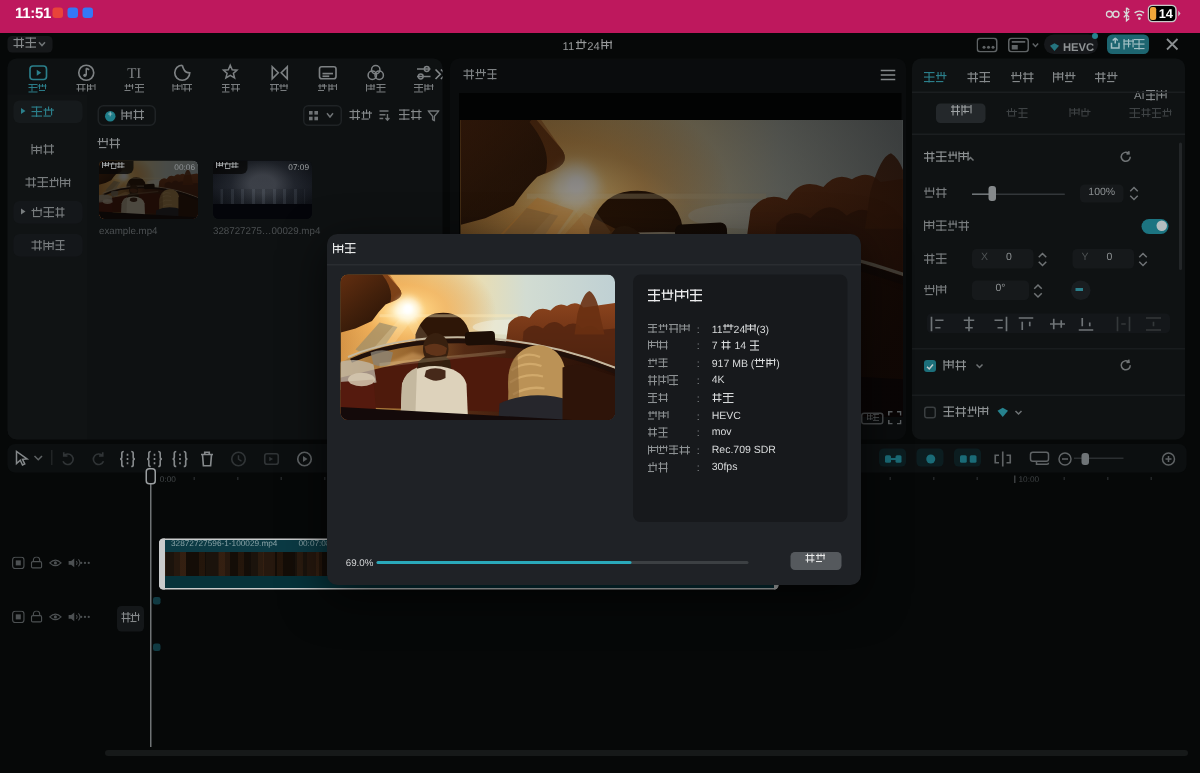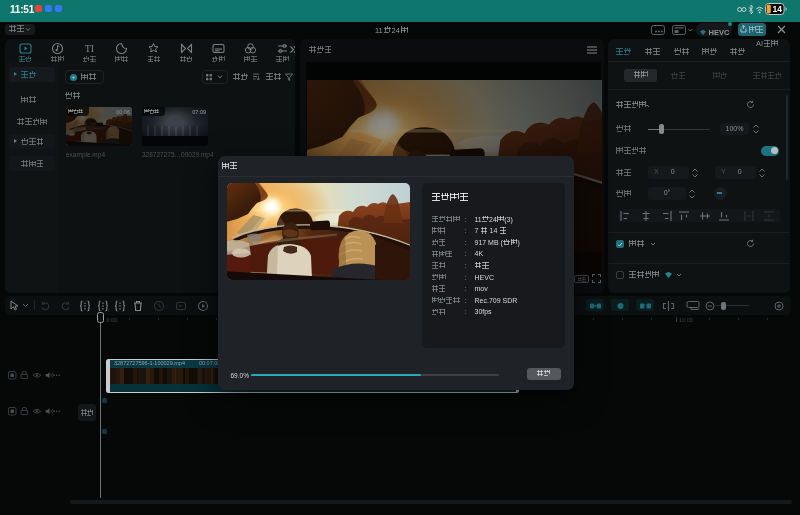--- a/index.html
+++ b/index.html
@@ -1,16 +1,16 @@
 <!DOCTYPE html>
 <html><head><meta charset="utf-8"><style>
 *{margin:0;padding:0;box-sizing:border-box}
 html,body{width:800px;height:515px;background:#000;overflow:hidden}
 body{font-family:"Liberation Sans",sans-serif;-webkit-font-smoothing:antialiased}
-.stage{position:absolute;inset:0;width:800px;height:515px;background:#0f766e;overflow:hidden}
+.stage{position:absolute;inset:0;width:800px;height:515px;background:#be185d;overflow:hidden}
 .abs{position:absolute}
 .k{display:inline-block;width:.9em;height:.9em;margin:0 .06em;vertical-align:-.08em}
 .k1{background:
  linear-gradient(currentColor,currentColor) 50% 0/.1em 100% no-repeat,
  linear-gradient(currentColor,currentColor) 0 0/100% .1em no-repeat,
  linear-gradient(currentColor,currentColor) 0 45%/100% .1em no-repeat,
  linear-gradient(currentColor,currentColor) 0 100%/100% .1em no-repeat}
 .k2{background:
  linear-gradient(currentColor,currentColor) 0 15%/100% .1em no-repeat,
  linear-gradient(currentColor,currentColor) 20% 0/.1em 100% no-repeat,
@@ -345,21 +345,21 @@
           <path d="M0.5 3 L0.5 0.5 L3 0.5 M6 0.5 L8.5 0.5 L8.5 3 M8.5 6 L8.5 8.5 L6 8.5 M3 8.5 L0.5 8.5 L0.5 6" stroke="#595d5f" stroke-width="1.1" fill="none"></path>
         </svg>
   </div>
 
   <div class="abs" style="left:608px;top:17px;width:182px;height:254px;background:#0f1213;border-radius:6px;overflow:hidden" id="rightpanel">
         <div class="abs" style="left:8px;top:8px;color:#2b7f8b;font-size:7.5px"><i class="k k1"></i><i class="k k3"></i></div>
         <div class="abs" style="left:37px;top:8px;color:#85898b;font-size:7.5px"><i class="k k2"></i><i class="k k1"></i></div>
         <div class="abs" style="left:66px;top:8px;color:#85898b;font-size:7.5px"><i class="k k3"></i><i class="k k2"></i></div>
         <div class="abs" style="left:94px;top:8px;color:#85898b;font-size:7.5px"><i class="k k4"></i><i class="k k3"></i></div>
         <div class="abs" style="left:122px;top:8px;color:#85898b;font-size:7.5px"><i class="k k2"></i><i class="k k3"></i></div>
-        <div class="abs" style="left:148px;top:0;color:#85898b;font-size:7.5px">AI<i class="k k1"></i><i class="k k4"></i></div>
+        <div class="abs" style="left:148px;top:20px;color:#85898b;font-size:7.5px">AI<i class="k k1"></i><i class="k k4"></i></div>
         <div class="abs" style="left:0;top:22px;width:182px;height:1px;background:#1b1e20"></div>
         <div class="abs" style="left:16px;top:30px;width:33px;height:12.5px;background:#24282b;border-radius:3px;color:#9fa3a5;font-size:7px;text-align:center;line-height:12.5px"><i class="k k2"></i><i class="k k4"></i></div>
         <div class="abs" style="left:63px;top:33px;color:#3e4244;font-size:7px"><i class="k k3"></i><i class="k k1"></i></div>
         <div class="abs" style="left:105px;top:33px;color:#3e4244;font-size:7px"><i class="k k4"></i><i class="k k3"></i></div>
         <div class="abs" style="left:145px;top:33px;color:#3e4244;font-size:7px"><i class="k k1"></i><i class="k k2"></i><i class="k k1"></i><i class="k k3"></i></div>
         <div class="abs" style="left:0;top:50px;width:182px;height:1px;background:#1b1e20"></div>
         <div class="abs" style="left:8px;top:61px;color:#8d9193;font-size:7.5px;font-weight:bold"><i class="k k2"></i><i class="k k1"></i><i class="k k3"></i><i class="k k4"></i></div>
         <svg class="abs" style="left:36px;top:65px" width="6" height="4" viewBox="0 0 6 4">
           <path d="M1 3 L3 1 L5 3" stroke="#6f7375" fill="none"></path>
         </svg>

